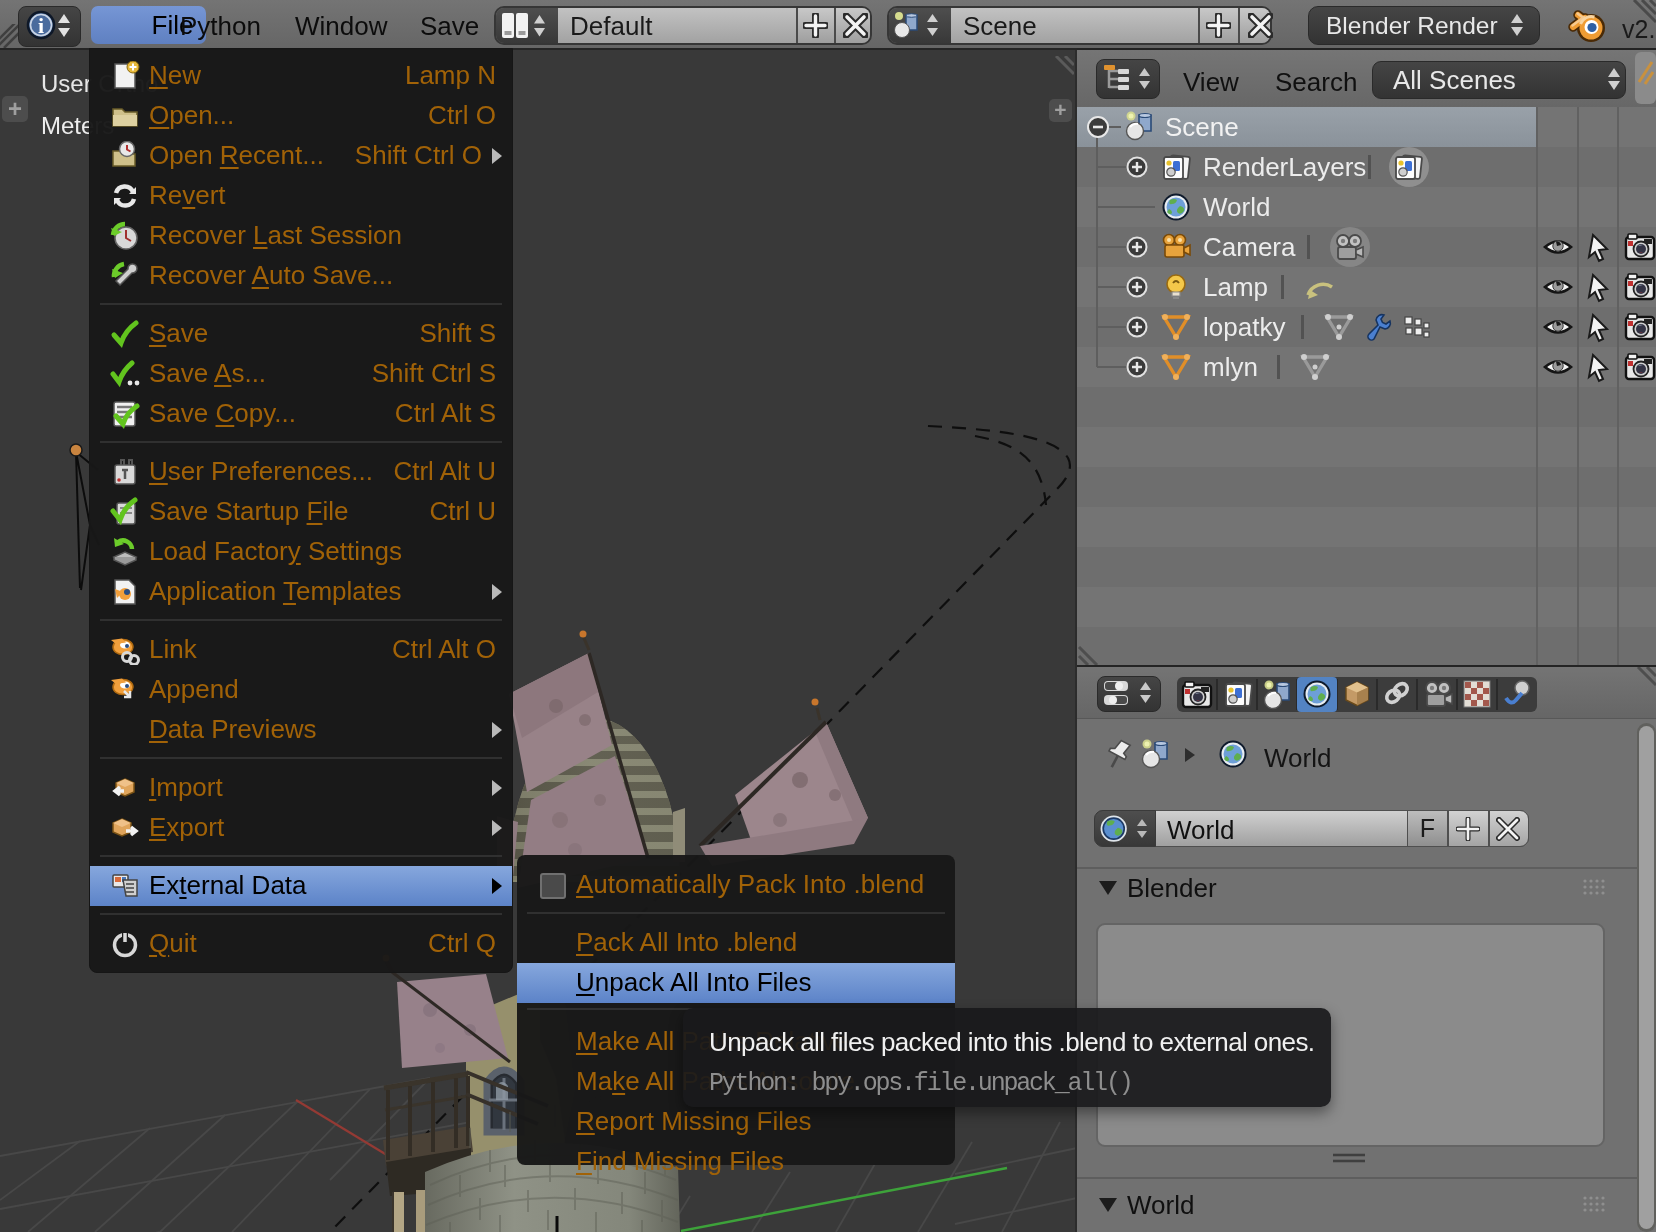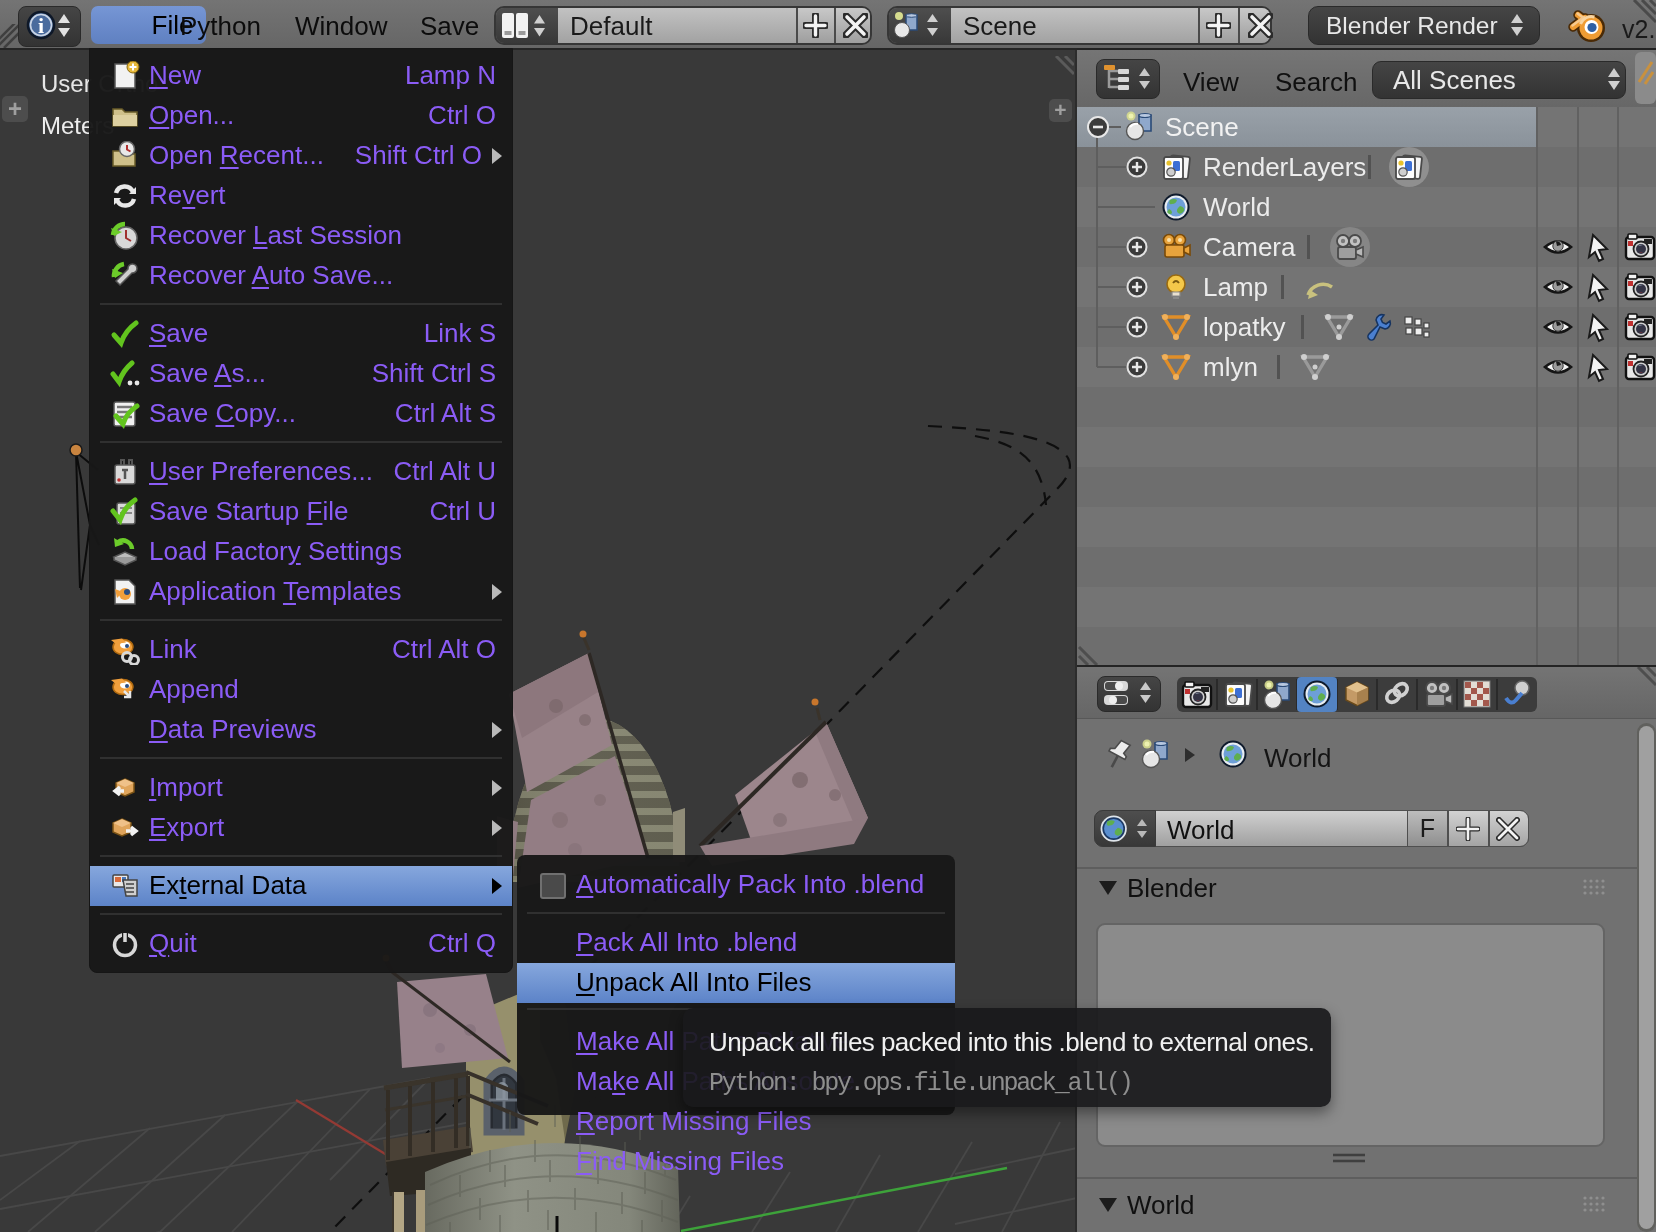--- a/index.html
+++ b/index.html
@@ -14,25 +14,25 @@
     font-size:26px;color:#0c0c0c;}
   #filebtn{position:absolute;left:91px;top:6px;width:67px;height:38px;
     background:linear-gradient(#7696d5,#5f80c1);border-radius:7px;
     text-align:center;line-height:38px;font-size:26px;color:#000;padding-left:48px;}
   .darkbtn{position:absolute;background:linear-gradient(#454545,#333333);
     border:1px solid #2a2a2a;border-radius:8px;}
   
   #filemenu{left:89px;top:48px;width:424px;height:925px;
     background:rgba(24,24,24,0.97);border-radius:0 0 8px 8px;
     border:1px solid #161616;box-sizing:border-box;z-index:30;}
-  #submenu{left:517px;top:855px;width:438px;height:260px;
+  #submenu{left:517px;top:855px;width:438px;height:310px;
     background:rgba(24,24,24,0.97);border-radius:8px;
     box-sizing:border-box;z-index:40;}
   .mi{position:absolute;left:0;width:100%;height:40px;font-size:26px;
-    color:#8b5cf6;}
+    color:#a16207;}
   .mi .lbl{position:absolute;left:59px;top:4px;white-space:nowrap;}
   .mi .sc{position:absolute;right:16px;top:4px;}
   .mi .ico{position:absolute;left:20px;top:5px;width:30px;height:30px;}
   .mi .arr{position:absolute;right:10px;top:12px;width:0;height:0;
     border-left:10px solid #b9b9b9;border-top:8px solid transparent;
     border-bottom:8px solid transparent;}
   .hilite{background:linear-gradient(#86a7dd,#5c83c8);color:#000;}
   .hilite .arr{border-left-color:#000;}
   .msep{position:absolute;left:10px;right:10px;height:2px;background:#303030;}
   u{text-underline-offset:3px;}
@@ -711,21 +711,21 @@
         <path d="M2 8 l3 9 l8 -5 z" fill="#6ccc2a"></path>
       </svg>
       <span class="lbl">Recover <u>A</u>uto Save...</span>
     </div>
   <div class="msep" style="top:254px"></div>
   <div class="mi" style="top:265px">
       <svg class="ico" viewBox="0 0 30 30">
         <path d="M4 16 l7 8 c3-9 8-15 15-20" fill="none" stroke="#62c41e" stroke-width="5" stroke-linecap="round"></path>
       </svg>
       <span class="lbl"><u>S</u>ave</span>
-      <span class="sc">Link S</span>
+      <span class="sc">Shift S</span>
     </div>
   <div class="mi" style="top:305px">
       <svg class="ico" viewBox="0 0 30 30">
         <path d="M3 15 l6 8 c3-9 7-14 13-19" fill="none" stroke="#62c41e" stroke-width="5" stroke-linecap="round"></path>
         <circle cx="20" cy="24" r="2.4" fill="#e8e8e8"></circle>
         <circle cx="27" cy="24" r="2.4" fill="#e8e8e8"></circle>
       </svg>
       <span class="lbl">Save <u>A</u>s...</span>
       <span class="sc">Shift Ctrl S</span>
     </div>

